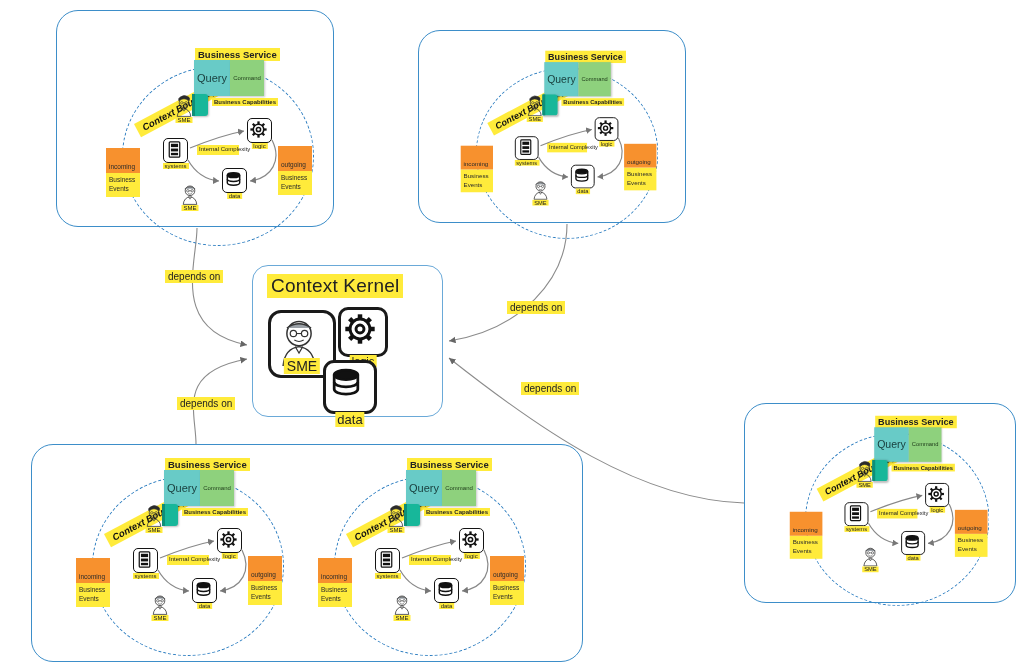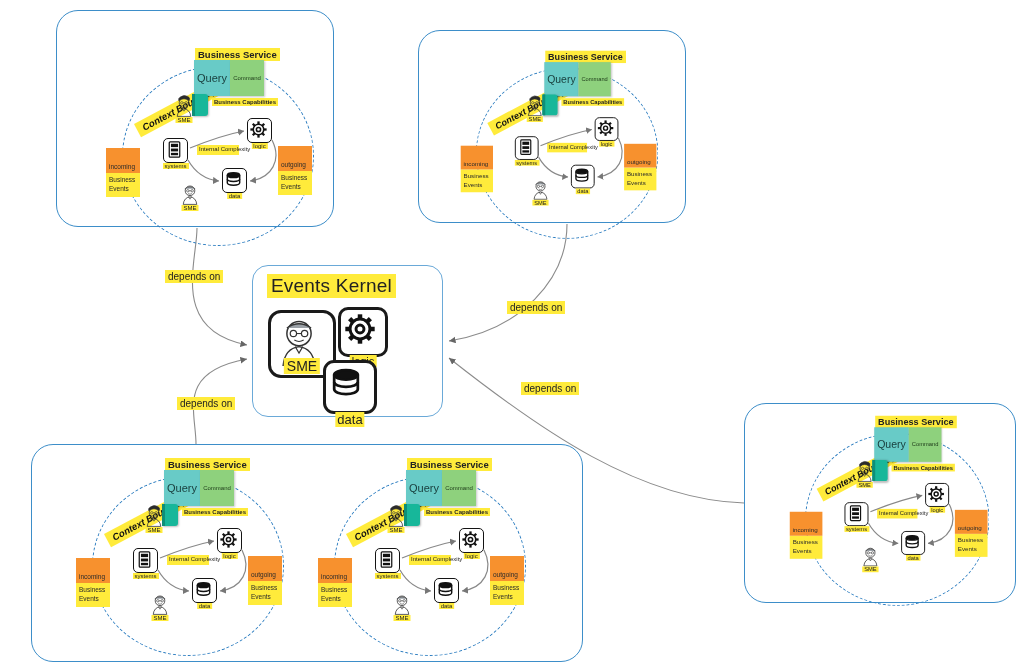--- a/index.html
+++ b/index.html
@@ -630,21 +630,21 @@
             </marker>
           </defs>
       <path d="M90,106 C110,98 128,92 144,89" fill="none" stroke="#888" stroke-width="1.2" marker-end="url(#ah2)"></path>
       <path d="M88,118 C96,132 108,138 119,139" fill="none" stroke="#888" stroke-width="1.2" marker-end="url(#ah2)"></path>
       <path d="M172,98 C182,118 172,136 150,139" fill="none" stroke="#888" stroke-width="1.2" marker-end="url(#ah2)"></path>
     </svg>
   </div>
     </div>
 
   <div class="kernel-box" id="kernel" style="left: 252px; top: 265px; width: 191px; height: 152px;">
-    <div class="kernel-title">Events Kernel</div>
+    <div class="kernel-title">Context Kernel</div>
 
     <div class="kernel-sme">
       <svg viewBox="0 0 60 60" width="56" height="56">
         <circle cx="30" cy="22" r="13" fill="none" stroke="#333" stroke-width="1.6"></circle>
         <path d="M17 16 q13 -9 26 0" fill="#9aa0a6" stroke="#333" stroke-width="1.4"></path>
         <circle cx="24" cy="22" r="3.4" fill="none" stroke="#333" stroke-width="1.3"></circle>
         <circle cx="36" cy="22" r="3.4" fill="none" stroke="#333" stroke-width="1.3"></circle>
         <path d="M27.4 22 h5.2" stroke="#333" stroke-width="1.2"></path>
         <path d="M25 29 q5 3 10 0" fill="none" stroke="#333" stroke-width="1.2"></path>
         <path d="M13 56 q2 -18 17 -20 q15 2 17 20 z" fill="none" stroke="#333" stroke-width="1.5"></path>

